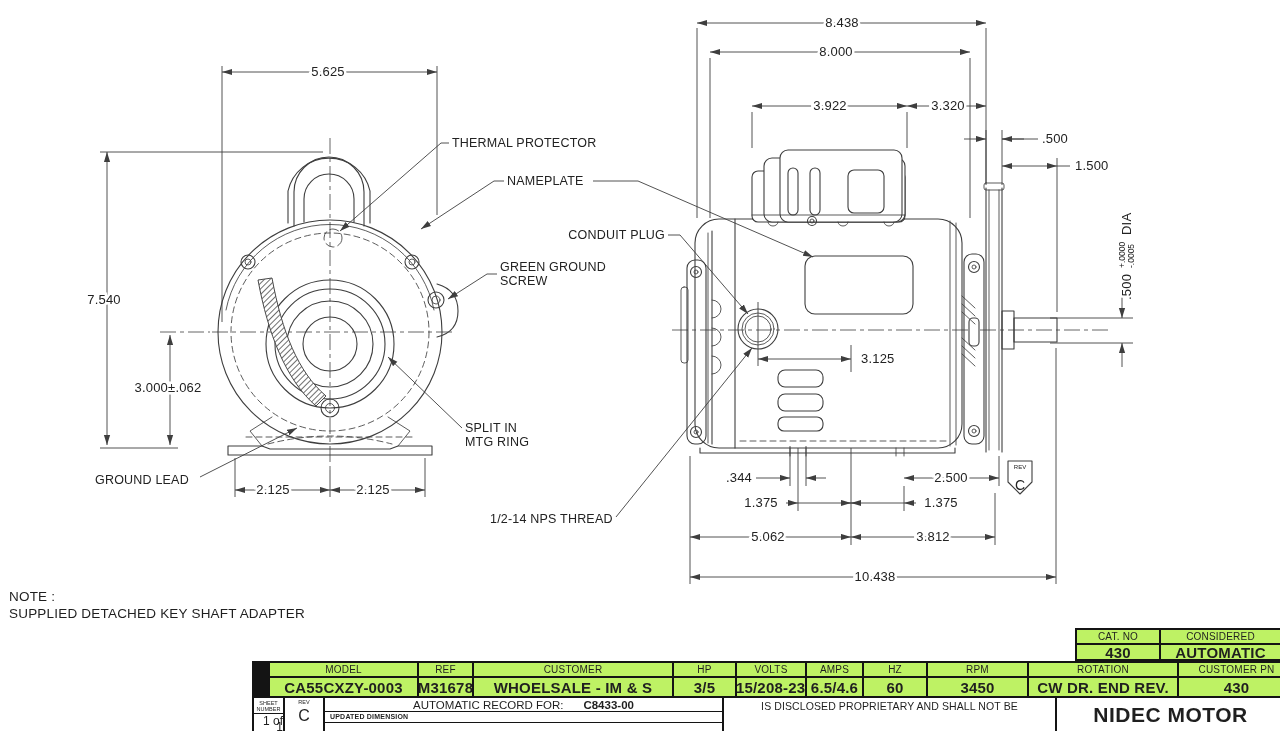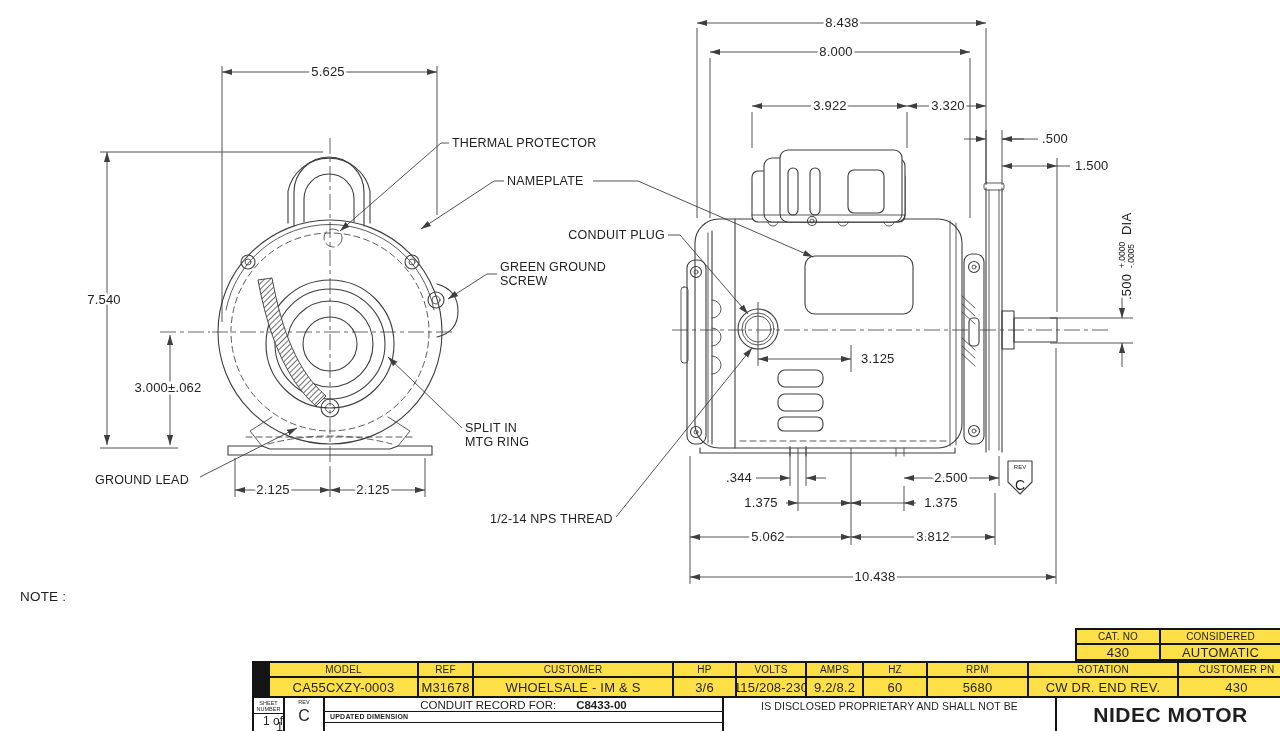--- a/index.html
+++ b/index.html
@@ -12,26 +12,26 @@
   .lblend{text-anchor:end;}
   .revtiny{font-size:6px;fill:#222;text-anchor:middle;}
   .revbig{font-size:14px;fill:#222;text-anchor:middle;}
   .geo{stroke:#3e3e3e;stroke-width:1.1;fill:none;stroke-linecap:round;stroke-linejoin:round;}
   .geow{stroke:#3e3e3e;stroke-width:1.1;fill:#fff;}
   .thin{stroke-width:.85;}
   .cl{stroke:#555;stroke-width:.9;fill:none;stroke-dasharray:16 4 4 4;}
   .dash{stroke-dasharray:6 4;}
   .dl{stroke:#3e3e3e;stroke-width:.9;fill:none;}
   
-  .note{position:absolute;left:20px;top:588px;font-size:13.5px;line-height:17px;letter-spacing:.2px;}
+  .note{position:absolute;left:9px;top:588px;font-size:13.5px;line-height:17px;letter-spacing:.2px;}
   
   .grid{position:absolute;display:grid;background:#141414;border:2px solid #141414;}
-  .grid>div{background:#fde047;display:flex;align-items:center;justify-content:center;overflow:hidden;white-space:nowrap;text-align:right;}
+  .grid>div{background:#bef264;display:flex;align-items:center;justify-content:center;overflow:hidden;white-space:nowrap;text-align:right;}
   .th{font-size:10px;letter-spacing:.2px;}
-  .tv{font-size:13px;font-weight:normal;letter-spacing:.2px;}
+  .tv{font-size:15px;font-weight:bold;letter-spacing:.2px;}
   .cat-table{left:1075px;top:628px;width:211px;height:33px;grid-template-columns:82px 119px;grid-template-rows:13px 14px;gap:2px;}
   .spec-table{left:252px;top:661px;grid-template-columns:147px 53px 198px 61px 68px 55px 62px 99px 148px 115px;grid-template-rows:13px 18px;gap:2px;padding-left:16px;}
   .bottom-block{position:absolute;left:252px;top:698px;width:1030px;height:40px;border-left:2px solid #141414;border-right:2px solid #141414;border-bottom:2px solid #141414;}
   .bb-cell{position:absolute;top:0;height:40px;border-right:2px solid #141414;}
   .bb-sheet{left:0;width:29px;font-size:5.5px;text-align:center;line-height:6px;}
   .bb-sheet .lblbox{border-bottom:1.5px solid #141414;padding:2px 0 1px 0;}
   .bb-sheet .val{font-size:12px;padding-top:4px;text-align:right;}
   .bb-rev{left:31px;width:38px;text-align:center;}
   .bb-rev .r{font-size:5.5px;padding-top:1px;}
   .bb-rev .c{font-size:16px;padding-top:2px;}
@@ -309,20 +309,21 @@
   <g>
     <path class="dl" d="M668,235 L680,235 L748,314" marker-end="url(#ar)"></path>
     <text class="lbl lblend" x="665" y="239">CONDUIT PLUG</text>
     <path class="dl" d="M616,517 L752,348" marker-end="url(#ar)"></path>
     <text class="lbl" x="490" y="523">1/2-14 NPS THREAD</text>
   </g>
 </svg>
 
 <div class="note">
   <div>NOTE :</div>
+  <div>SUPPLIED DETACHED KEY SHAFT ADAPTER</div>
 </div>
 
 <div class="grid cat-table">
   <div class="th">CAT. NO</div>
   <div class="th">CONSIDERED</div>
   <div class="tv">430</div>
   <div class="tv">AUTOMATIC</div>
 </div>
 
 <div class="grid spec-table">
@@ -332,44 +333,44 @@
   <div class="th">HP</div>
   <div class="th">VOLTS</div>
   <div class="th">AMPS</div>
   <div class="th">HZ</div>
   <div class="th">RPM</div>
   <div class="th">ROTATION</div>
   <div class="th">CUSTOMER PN</div>
   <div class="tv">CA55CXZY-0003</div>
   <div class="tv">M31678</div>
   <div class="tv">WHOELSALE - IM &amp; S</div>
-  <div class="tv">3/6</div>
+  <div class="tv">3/5</div>
   <div class="tv">115/208-230</div>
-  <div class="tv">9.2/8.2</div>
+  <div class="tv">6.5/4.6</div>
   <div class="tv">60</div>
-  <div class="tv">5680</div>
+  <div class="tv">3450</div>
   <div class="tv">CW DR. END REV.</div>
   <div class="tv">430</div>
 </div>
 
 <div class="bottom-block">
   <div class="bb-cell bb-sheet">
     <div class="lblbox">
       <div>SHEET</div>
       <div>NUMBER</div>
     </div>
     <div class="val">1 of 1</div>
   </div>
   <div class="bb-cell bb-rev">
     <div class="r">REV</div>
     <div class="c">C</div>
   </div>
   <div class="bb-cell bb-record">
     <div class="hdr">
-      <span>CONDUIT RECORD FOR:</span><b>C8433-00</b>
+      <span>AUTOMATIC RECORD FOR:</span><b>C8433-00</b>
     </div>
     <div class="entry">UPDATED DIMENSION</div>
   </div>
   <div class="bb-cell bb-info">
     <div>IS DISCLOSED PROPRIETARY AND SHALL NOT BE</div>
   </div>
   <div class="bb-cell bb-nidec">
     <span>NIDEC MOTOR</span>
   </div>
 </div>

